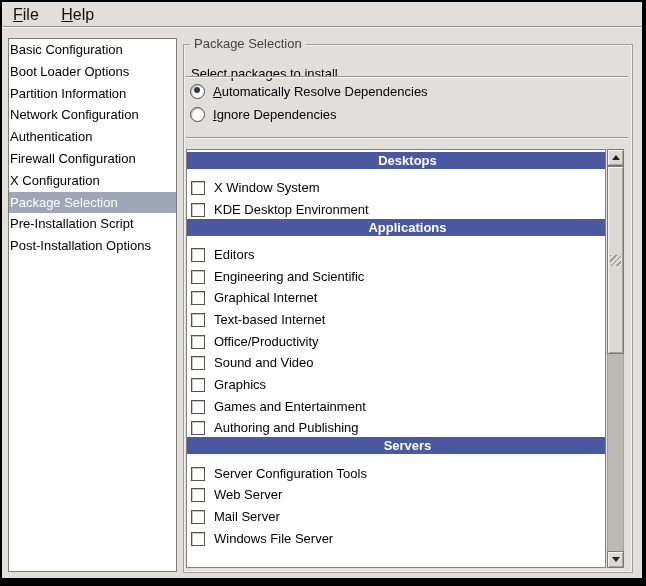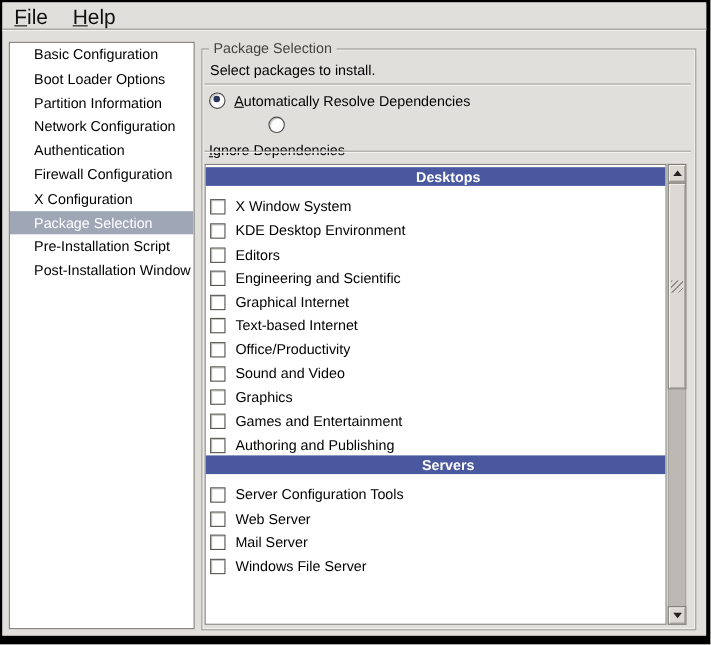--- a/index.html
+++ b/index.html
@@ -1,36 +1,36 @@
 <!DOCTYPE html>
 <html><head>
 <meta charset="utf-8">
 <style>
   html,body{margin:0;padding:0;}
   .screen{position:relative;width:646px;height:586px;background:#000;font-family:"Liberation Sans",sans-serif;overflow:hidden;}
   .window{position:absolute;left:2px;top:2px;width:640px;height:576px;background:#e0dfdc;}
   
   .menubar{position:absolute;left:0;top:0;width:100%;height:24px;border-bottom:1px solid #96948e;box-shadow:0 1px 0 #f7f6f3;}
-  .menu-item{display:inline-block;font-size:19px;color:#111;padding:4px 9px 3px;cursor:default;}
+  .menu-item{display:inline-block;font-size:16px;color:#111;padding:4px 9px 3px;cursor:default;}
   .menu-item.first{margin-left:2px;}
   .mnemonic::first-letter{text-decoration:underline;}
   
   .sidebar{position:absolute;left:6px;top:36px;width:167px;height:532px;background:#fff;border:1px solid #7f7d76;overflow:hidden;}
-  .side-item{height:21.8px;line-height:21.8px;font-size:13px;color:#000;padding-left:22px;white-space:nowrap;}
+  .side-item{height:21.8px;line-height:21.8px;font-size:13px;color:#000;padding-left:1px;white-space:nowrap;}
   .side-item.selected{background:#9fa6b6;color:#fff;}
   
   .groupbox{position:absolute;left:181px;top:42px;width:448px;height:527px;border:1px solid #a19f99;box-shadow:inset 0 0 0 1px #f2f1ee;}
   .frame-title{position:absolute;left:6px;top:-9px;background:#e0dfdc;padding:0 4px;font-size:13px;color:#45443f;}
-  .subtitle{position:absolute;left:7px;top:11px;font-size:13px;color:#000;}
+  .subtitle{position:absolute;left:7px;top:21px;font-size:13px;color:#000;}
   .sep{position:absolute;left:2px;width:442px;height:0;border-top:1px solid #96948e;border-bottom:1px solid #f7f6f3;}
   .sep1{top:31px;}
   .sep2{top:92px;}
   .radio-row{position:absolute;left:6px;height:16px;display:flex;align-items:center;gap:8px;}
   .r1{top:38px;}
-  .r2{top:61px;flex-direction:column;}
+  .r2{top:61px;}
   .radio{width:13px;height:13px;border-radius:50%;background:#fdfdfd;border:1px solid #4e4d4a;box-shadow:inset 1px 1px 1px rgba(0,0,0,0.25), inset -1px -1px 0 #fff;position:relative;flex:0 0 auto;}
   .radio .dot{position:absolute;left:2.5px;top:2.5px;width:6px;height:6px;border-radius:50%;background:#2e335c;}
   .radio-label{font-size:13px;color:#000;display:inline-block;}
   
   .scrollwin{position:absolute;left:2px;top:104px;width:442px;height:419px;}
   .listbox{position:absolute;left:0;top:0;width:420px;height:419px;background:#fff;border:1px solid #84827c;overflow:hidden;box-sizing:border-box;}
   .row{height:21.65px;position:relative;}
   .cat-header{margin-top:2px;height:17px;line-height:17px;background:#4a58a0;color:#fff;font-weight:bold;font-size:13px;text-align:center;padding-left:23px;}
   .item-row{display:flex;align-items:flex-end;}
   .checkbox{width:12px;height:12px;border:1px solid #55534e;background:#fff;margin-left:4px;box-shadow:inset 1px 1px 0 #c9c7c3;flex:0 0 auto;}
@@ -60,21 +60,21 @@
     <div class="sidebar" id="sidebar">
         <div class="side-item">Basic Configuration</div>
         <div class="side-item">Boot Loader Options</div>
         <div class="side-item">Partition Information</div>
         <div class="side-item">Network Configuration</div>
         <div class="side-item">Authentication</div>
         <div class="side-item">Firewall Configuration</div>
         <div class="side-item">X Configuration</div>
         <div class="side-item selected">Package Selection</div>
         <div class="side-item">Pre-Installation Script</div>
-        <div class="side-item">Post-Installation Window</div>
+        <div class="side-item">Post-Installation Options</div>
       </div>
 
     <div class="groupbox">
       <span class="frame-title">Package Selection</span>
       <div class="subtitle">Select packages to install.</div>
 
       <div class="sep sep1"></div>
 
       <div class="radio-row r1">
         <span class="radio">
@@ -94,20 +94,23 @@
             <div class="row">
               <div class="cat-header">Desktops</div>
             </div>
             <div class="row item-row">
               <span class="checkbox"></span>
               <span class="item-label">X Window System</span>
             </div>
             <div class="row item-row">
               <span class="checkbox"></span>
               <span class="item-label">KDE Desktop Environment</span>
+            </div>
+            <div class="row">
+              <div class="cat-header">Applications</div>
             </div>
             <div class="row item-row">
               <span class="checkbox"></span>
               <span class="item-label">Editors</span>
             </div>
             <div class="row item-row">
               <span class="checkbox"></span>
               <span class="item-label">Engineering and Scientific</span>
             </div>
             <div class="row item-row">

